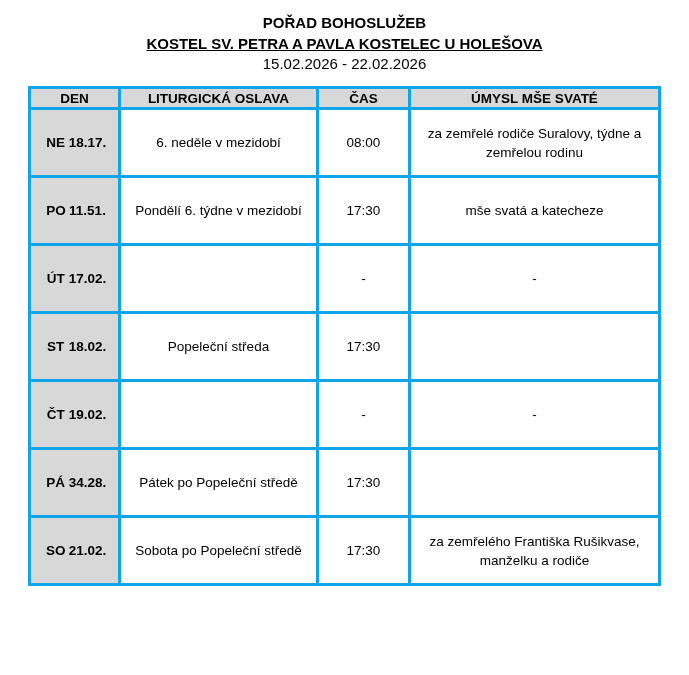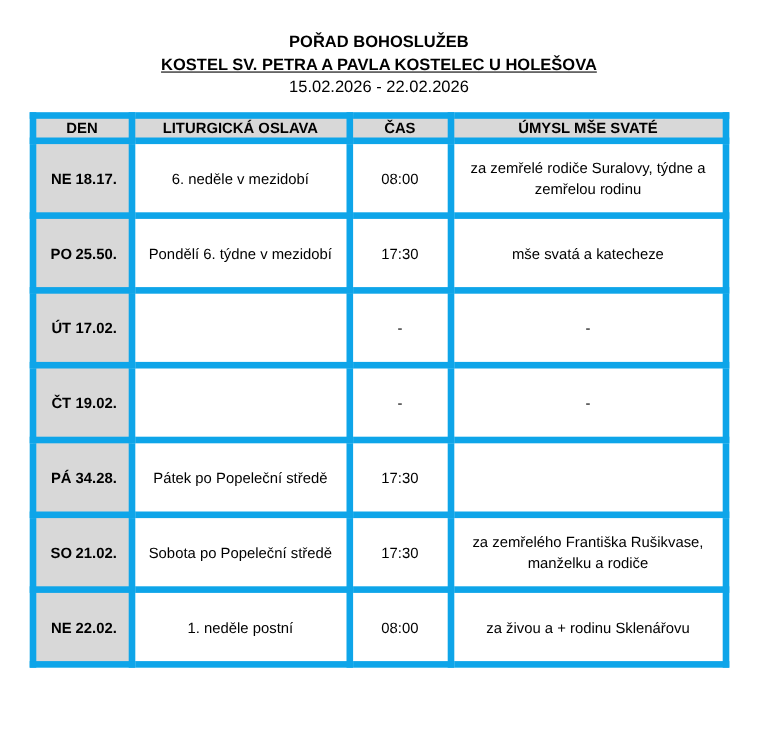--- a/index.html
+++ b/index.html
@@ -5,21 +5,21 @@
   * { box-sizing: border-box; margin: 0; padding: 0; }
   html, body {
     width: 689px;
     background: #ffffff;
     font-family: "Liberation Sans", sans-serif;
     color: #000000;
   }
   .page {
     width: 689px;
     height: 675px;
-    padding-top: 28px;
+    padding-top: 12px;
   }
   .titles { text-align: center; }
   .title-main {
     font-size: 15px;
     font-weight: bold;
     line-height: 21px;
   }
   .title-sub {
     font-size: 15px;
     font-weight: bold;
@@ -33,21 +33,21 @@
     margin-bottom: 12px;
   }
   table.schedule {
     border-collapse: collapse;
     margin: 0 auto;
     width: 630px;
     table-layout: fixed;
     border: 2px solid #000000;
   }
   table.schedule th, table.schedule td {
-    border: 6px solid #0ea5e9;
+    border: 3px solid #0ea5e9;
     font-size: 13.5px;
     text-align: center;
     vertical-align: middle;
     padding: 2px 4px;
   }
   table.schedule th {
     background: #d8d8d8;
     font-weight: bold;
     height: 21px;
     padding: 1px 2px;
@@ -99,51 +99,51 @@
       </tr>
     </thead>
     <tbody>
       <tr class="data-row">
         <td class="day-cell"><span class="day-abbr">NE</span><span>18.17.</span></td>
         <td class="celebration-cell">6. neděle v mezidobí</td>
         <td class="time-cell">08:00</td>
         <td class="intention-cell">za zemřelé rodiče Suralovy, týdne a zemřelou rodinu</td>
       </tr>
       <tr class="data-row">
-        <td class="day-cell"><span class="day-abbr">PO</span><span>25.50.</span></td>
+        <td class="day-cell"><span class="day-abbr">PO</span><span>11.51.</span></td>
         <td class="celebration-cell">Pondělí 6. týdne v mezidobí</td>
         <td class="time-cell">17:30</td>
         <td class="intention-cell">mše svatá a katecheze</td>
       </tr>
       <tr class="data-row">
         <td class="day-cell"><span class="day-abbr">ÚT</span><span>17.02.</span></td>
         <td class="celebration-cell"></td>
         <td class="time-cell">-</td>
         <td class="intention-cell">-</td>
+      </tr>
+      <tr class="data-row">
+        <td class="day-cell"><span class="day-abbr">ST</span><span>18.02.</span></td>
+        <td class="celebration-cell">Popeleční středa</td>
+        <td class="time-cell">17:30</td>
+        <td class="intention-cell"></td>
       </tr>
       <tr class="data-row">
         <td class="day-cell"><span class="day-abbr">ČT</span><span>19.02.</span></td>
         <td class="celebration-cell"></td>
         <td class="time-cell">-</td>
         <td class="intention-cell">-</td>
       </tr>
       <tr class="data-row">
         <td class="day-cell"><span class="day-abbr">PÁ</span><span>34.28.</span></td>
         <td class="celebration-cell">Pátek po Popeleční středě</td>
         <td class="time-cell">17:30</td>
         <td class="intention-cell"></td>
       </tr>
       <tr class="data-row">
         <td class="day-cell"><span class="day-abbr">SO</span><span>21.02.</span></td>
         <td class="celebration-cell">Sobota po Popeleční středě</td>
         <td class="time-cell">17:30</td>
         <td class="intention-cell">za zemřelého Františka Rušikvase, manželku a rodiče</td>
       </tr>
-      <tr class="data-row">
-        <td class="day-cell"><span class="day-abbr">NE</span><span>22.02.</span></td>
-        <td class="celebration-cell">1. neděle postní</td>
-        <td class="time-cell">08:00</td>
-        <td class="intention-cell">za živou a + rodinu Sklenářovu</td>
-      </tr>
     </tbody>
   </table>
 
 </div>
 
 </body></html>

